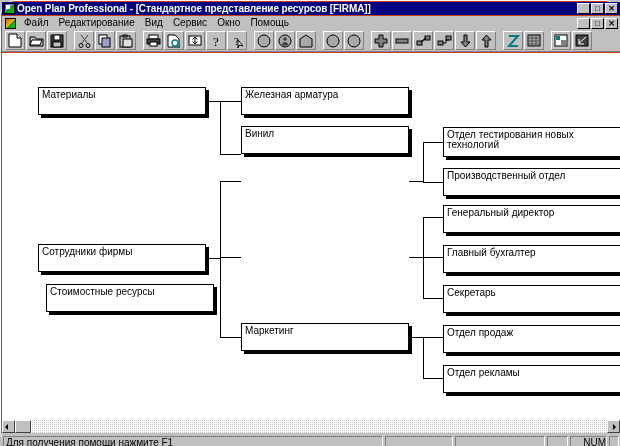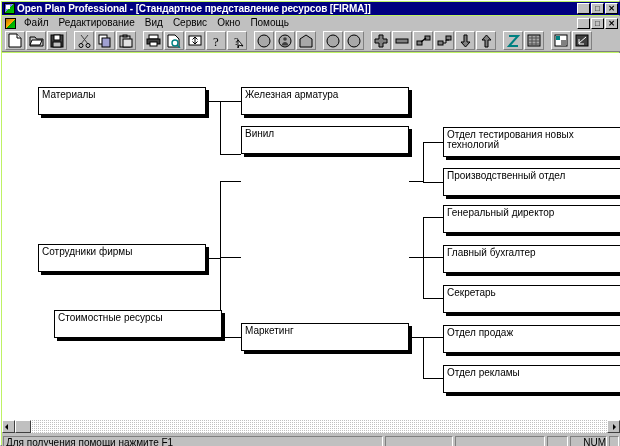--- a/index.html
+++ b/index.html
@@ -6,25 +6,26 @@
   html, body {
     margin: 0; padding: 0;
     width: 620px; height: 446px;
     overflow: hidden;
     font-family: "Liberation Sans", sans-serif;
     background: #c0c0c0;
   }
   #app {
     position: relative;
     width: 620px; height: 446px;
-    background: #bef264;
+    background: #c2410c;
     border-top: 1px solid #ffffff;
     border-left: 1px solid #ffffff;
     border-right: 1px solid #808080;
     border-bottom: 1px solid #808080;
+    border-radius: 16px;
   }
 
   
   .titlebar {
     position: absolute; left: 1px; top: 1px; width: 618px; height: 13px;
     background: #000080;
     display: flex; align-items: center;
     padding: 0 1px;
   }
   .title-icon {
@@ -434,21 +435,21 @@
     <div class="link" style="left:421px; top:325px; width:20px; height:1px;"></div>
 
     <div class="node" style="left:36px; top:34px; width:168px; height:28px;">
       <span>Материалы</span>
     </div>
 
     <div class="node" style="left:36px; top:191px; width:168px; height:28px;">
       <span>Сотрудники фирмы</span>
     </div>
 
-    <div class="node" style="left:52px; top:231px; width:168px; height:28px;margin-top:26px;">
+    <div class="node" style="left:44px; top:231px; width:168px; height:28px;">
       <span>Стоимостные ресурсы</span>
     </div>
 
     <div class="node" style="left:239px; top:34px; width:168px; height:28px;">
       <span>Железная арматура</span>
     </div>
 
     <div class="node" style="left:239px; top:73px; width:168px; height:28px;">
       <span>Винил</span>
     </div>

